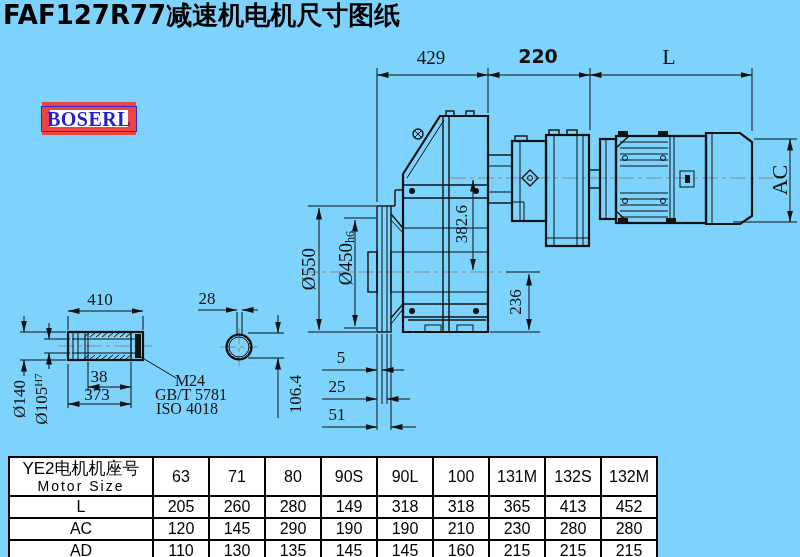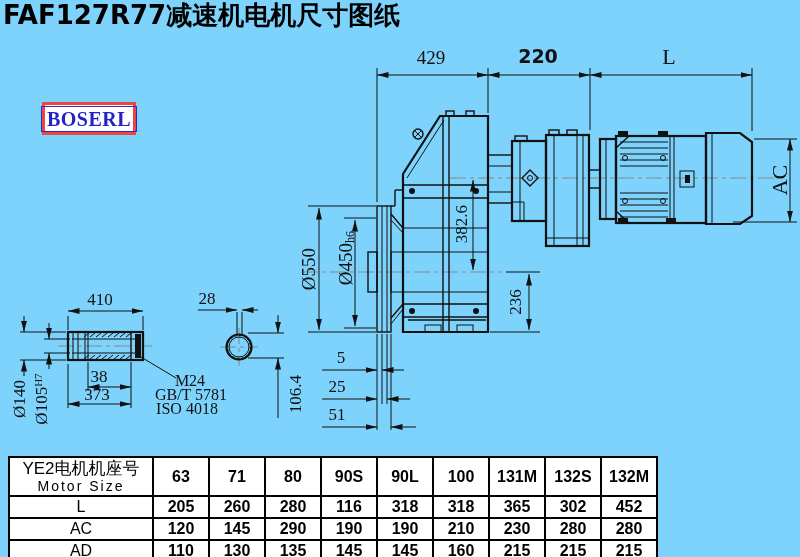--- a/index.html
+++ b/index.html
@@ -1,39 +1,39 @@
 <!DOCTYPE html>
 <html><head>
 <meta charset="utf-8">
 <style>
   html,body{margin:0;padding:0;background:#fff;}
   .page{position:relative;width:800px;height:557px;background:#7dd3fc;overflow:hidden;
         font-family:"Liberation Sans","DejaVu Sans",sans-serif;}
   .title{position:absolute;left:3px;top:-2px;font:bold 26px/34px "DejaVu Sans",sans-serif;color:#000;}
-  .logo{position:absolute;left:42px;top:102px;width:94px;height:33px;border:3px solid #ef4444;
+  .logo{position:absolute;left:42px;top:102px;width:94px;height:33px;border:8px solid #ef4444;
         box-sizing:border-box;display:flex;align-items:center;justify-content:center;background:#fff;}
   .logo-inner{border:1px solid #2b2bd0;padding:0 5px;color:#2222cc;
         font:bold 20px/24px "Liberation Serif","DejaVu Serif",serif;letter-spacing:.5px;}
   svg.draw{position:absolute;left:0;top:0;}
   svg .o{stroke:#111;stroke-width:2.2;fill:none;stroke-linejoin:miter;}
   svg .m{stroke:#111;stroke-width:1.4;fill:none;}
   svg .t{stroke:#111;stroke-width:1;fill:none;}
   svg .cl{stroke:#888;stroke-width:1;fill:none;stroke-dasharray:16 4 4 4;}
   svg .fl{fill:#111;stroke:none;}
   svg text{fill:#111;}
   svg .ds{font:17px "Liberation Serif","DejaVu Serif",serif;}
   svg .d19{font:19px "Liberation Serif","DejaVu Serif",serif;}
   svg .dbig{font:22px "Liberation Serif","DejaVu Serif",serif;}
   svg .dbold{font:bold 19px "DejaVu Sans",sans-serif;}
   svg .dss{font:16px "Liberation Serif","DejaVu Serif",serif;}
   table.dim-table{position:absolute;left:8px;top:456px;border-collapse:collapse;table-layout:fixed;background:#fff;}
   table.dim-table td{border:2px solid #000;text-align:center;vertical-align:middle;
         font:16px "Liberation Sans",sans-serif;color:#000;padding:0;height:20px;overflow:hidden;}
   table.dim-table td.c0{width:142px;}
-  table.dim-table td.cd{width:54px;font-weight:bold;}
+  table.dim-table td.cd{width:54px;}
   table.dim-table tr.hdr td{height:37px;}
   .hcn{font-size:17px;line-height:19px;}
   .hen{font-size:14px;line-height:16px;letter-spacing:2px;}
 </style>
 </head>
 <body>
 
 <div class="page">
 
   <div class="title">FAF127R77减速机电机尺寸图纸</div>
@@ -281,25 +281,25 @@
         <td class="cd">100</td>
         <td class="cd">131M</td>
         <td class="cd">132S</td>
         <td class="cd">132M</td>
       </tr>
       <tr>
         <td class="c0">L</td>
         <td class="cd">205</td>
         <td class="cd">260</td>
         <td class="cd">280</td>
-        <td class="cd">116</td>
+        <td class="cd">149</td>
         <td class="cd">318</td>
         <td class="cd">318</td>
         <td class="cd">365</td>
-        <td class="cd">302</td>
+        <td class="cd">413</td>
         <td class="cd">452</td>
       </tr>
       <tr>
         <td class="c0">AC</td>
         <td class="cd">120</td>
         <td class="cd">145</td>
         <td class="cd">290</td>
         <td class="cd">190</td>
         <td class="cd">190</td>
         <td class="cd">210</td>

